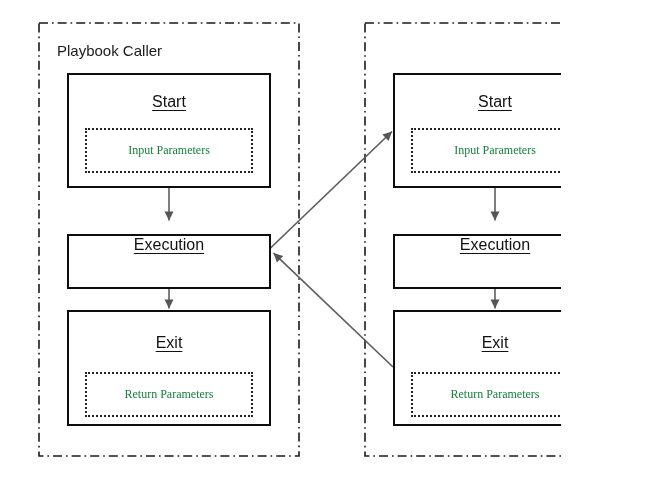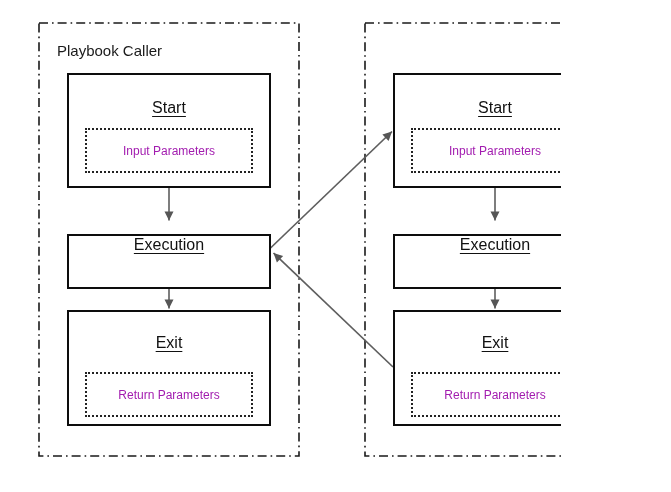--- a/index.html
+++ b/index.html
@@ -57,39 +57,40 @@
   }
   .node.exit { top: 288px; height: 116px; }
   .node-title {
     text-align: center;
     font-size: 16px;
     color: #111111;
     text-decoration: underline;
     text-underline-offset: 3px;
     text-decoration-thickness: 1.4px;
   }
-  .node.start .node-title { padding-top: 24px; }
+  .node.start .node-title { padding-top: 18px; }
   .node.exit  .node-title { padding-top: 22px; }
   .param-box {
     position: absolute;
     left: 16px;
     right: 16px;
     top: 53px;
     height: 45px;
     border: 2px dotted #222222;
     box-sizing: border-box;
     display: flex;
     align-items: center;
     justify-content: center;
   }
   .node.exit .param-box { top: 60px; }
   .param-box span {
     font-size: 12px;
-    color: #a21caf;
+    color: #15803d;
     white-space: nowrap;
+    font-family: Liberation Serif, serif;
   }
 </style>
 </head>
 <body>
 
 <div class="canvas">
 
   <svg class="edge-layer" width="671" height="492" viewBox="0 0 671 492" xmlns="http://www.w3.org/2000/svg">
     <defs>
       <marker id="arrowhead" markerUnits="userSpaceOnUse" viewBox="0 0 10 10" refX="9.5" refY="5" markerWidth="11" markerHeight="10" orient="auto">

